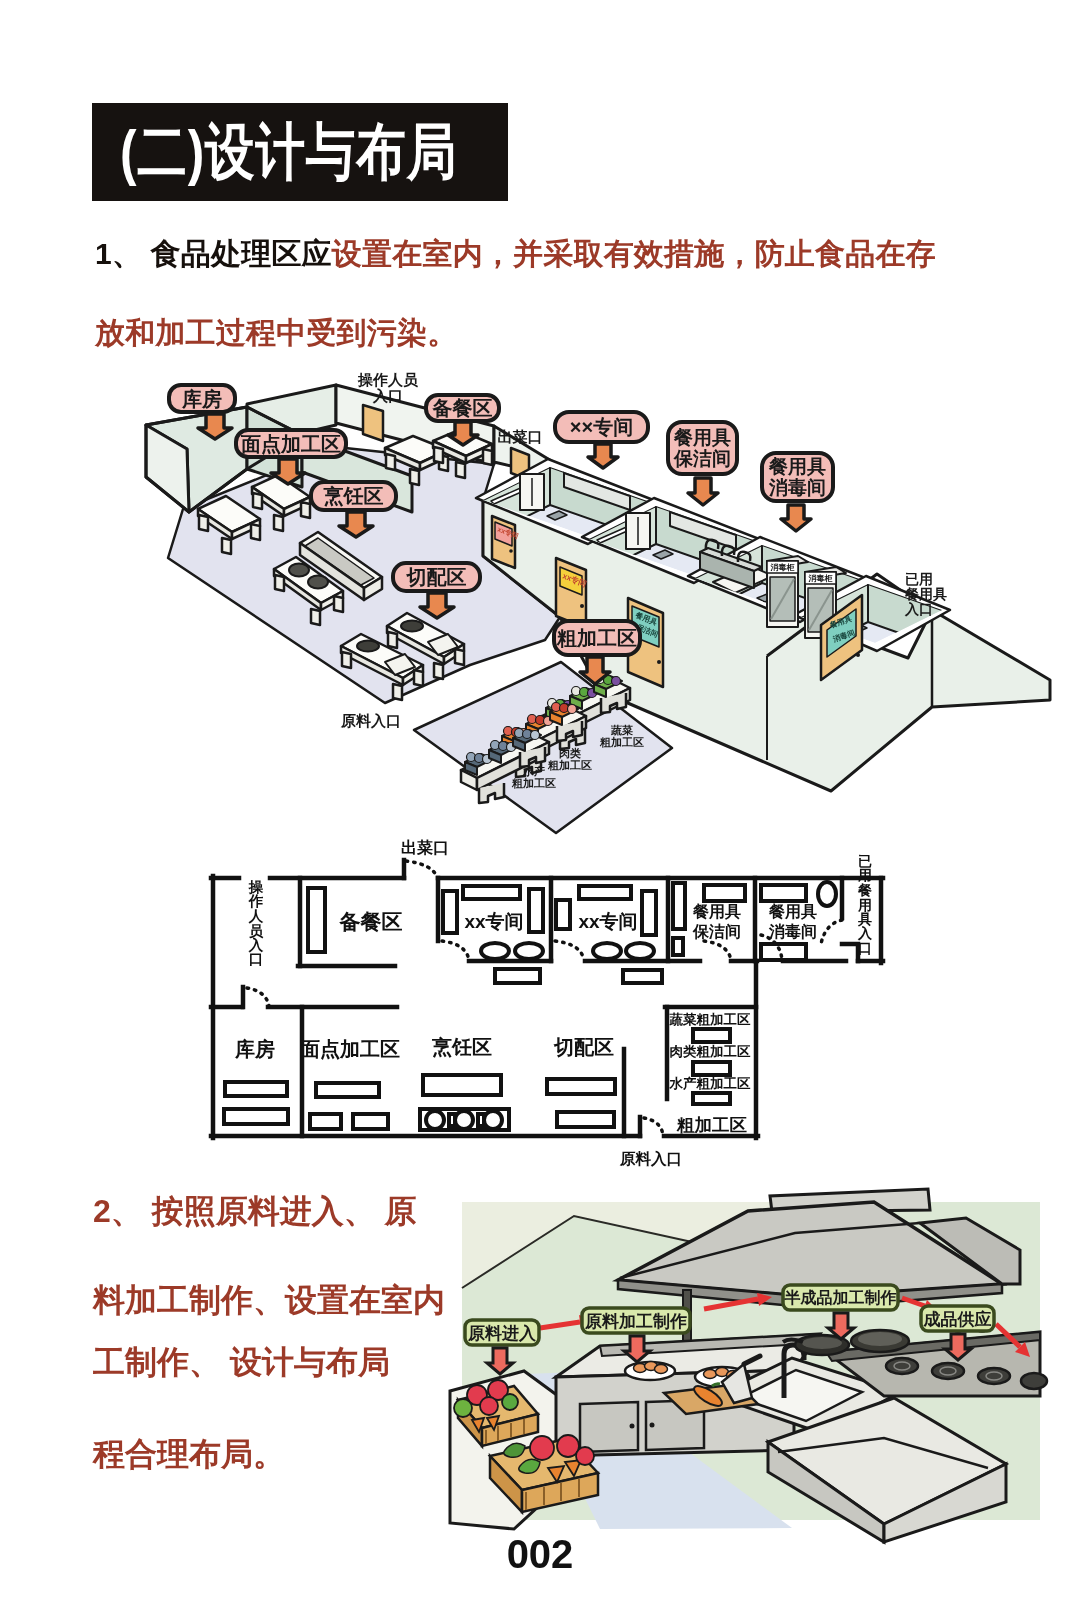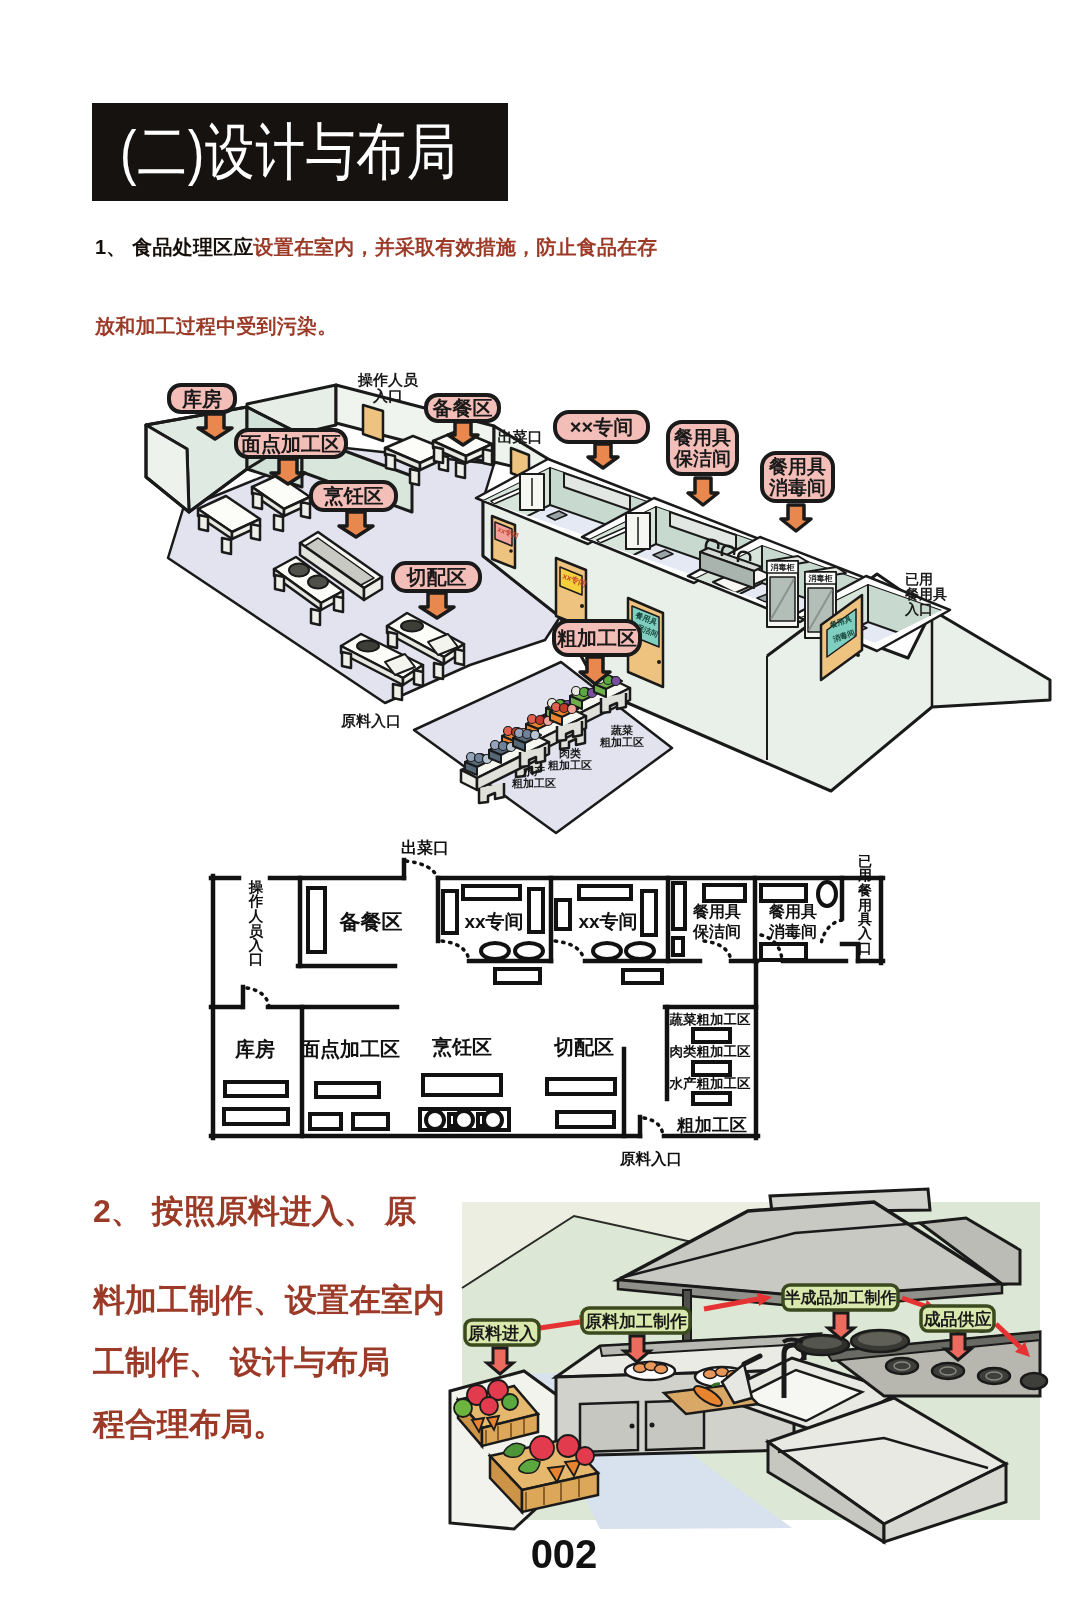--- a/index.html
+++ b/index.html
@@ -1,36 +1,36 @@
 <!DOCTYPE html>
 <html><head>
 <meta charset="utf-8">
 <style>
   html,body{margin:0;padding:0;}
   body{width:1081px;height:1600px;background:#fff;position:relative;overflow:hidden;
        font-family:"Liberation Sans",sans-serif;}
   .abs{position:absolute;}
   .hdr{left:92px;top:103px;width:416px;height:98px;white-space:nowrap;background:#161210;color:#fff;
-       font-weight:normal;font-size:62px;line-height:98px;padding-left:28px;box-sizing:border-box;
+       font-weight:bold;font-size:62px;line-height:98px;padding-left:28px;box-sizing:border-box;
        letter-spacing:1px;}
-  .p1{left:95px;width:900px;font-size:20px;font-weight:bold;color:#16100c;letter-spacing:0.2px;white-space:nowrap;}
+  .p1{left:95px;width:900px;font-size:30px;font-weight:bold;color:#16100c;letter-spacing:0.2px;white-space:nowrap;}
   .red{color:#9c3a28;}
   .p2line{left:93px;font-size:32px;font-weight:bold;color:#9c3a28;white-space:nowrap;}
-  .pagenum{left:500px;top:1532px;width:80px;text-align:center;font-size:40px;font-weight:bold;color:#111;margin-left:24px;}
+  .pagenum{left:500px;top:1532px;width:80px;text-align:center;font-size:40px;font-weight:bold;color:#111;}
 </style>
 </head>
 <body>
   <div class="abs hdr"><span style="display:inline-block;transform:scaleX(0.80);transform-origin:0 50%;">(二)设计与布局</span></div>
   <div class="abs p1" style="top:234px;">1、 食品处理区应<span class="red">设置在室内，并采取有效措施，防止食品在存</span></div>
   <div class="abs p1" style="top:313px;"><span class="red">放和加工过程中受到污染。</span></div>
 
   <div class="abs p2line" style="top:1190px;">2、 按照原料进入、 原</div>
   <div class="abs p2line" style="top:1279px;">料加工制作、设置在室内</div>
   <div class="abs p2line" style="top:1341px;">工制作、 设计与布局</div>
-  <div class="abs p2line" style="top:1403px;">程合理布局。</div>
+  <div class="abs p2line" style="top:1433px;">程合理布局。</div>
 
   <div class="abs pagenum">002</div>
 
   <svg class="abs" style="left:0;top:0" width="1081" height="1600" viewBox="0 0 1081 1600">
     <g id="iso" stroke-linejoin="round">
 
       <polygon points="183,509 336,447 494,464 483,500 483,556 560,617 545,640 470,665 385,703 168,558" fill="#e2e3ef" stroke="#1a1a1a" stroke-width="2.5"></polygon>
 
       <polygon points="247,404 336,385 336,425 247,446" fill="#e6eee7" stroke="#1a1a1a" stroke-width="3"></polygon>
 

